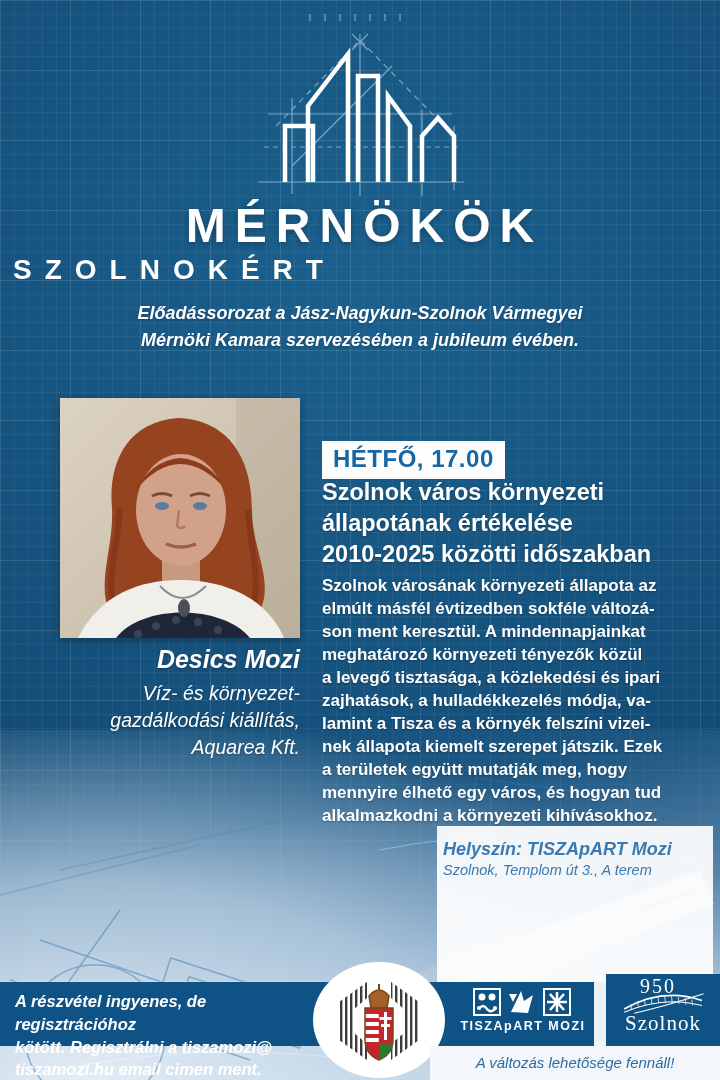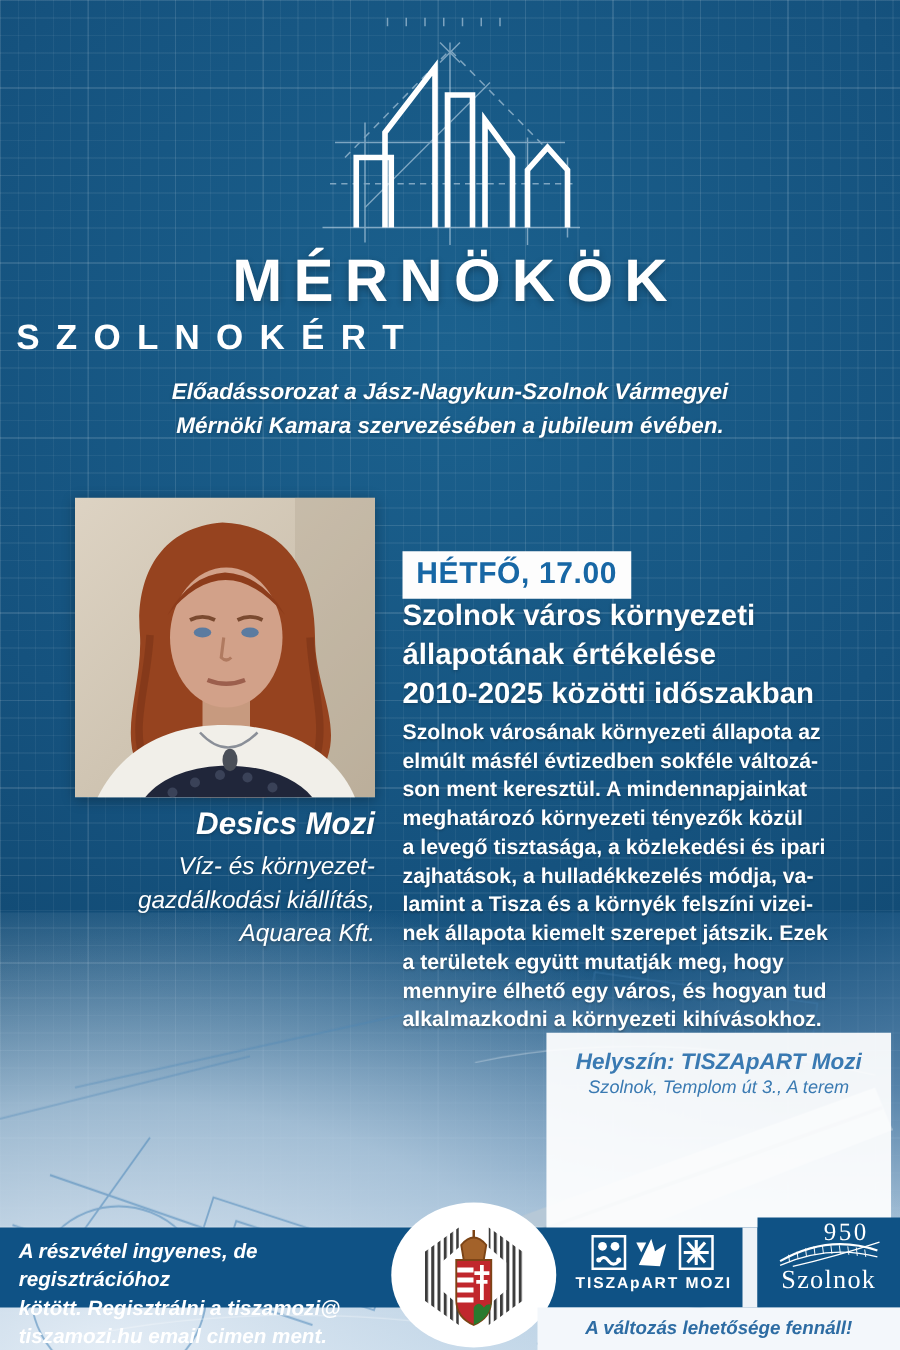--- a/index.html
+++ b/index.html
@@ -41,39 +41,39 @@
     line-height:1.31;white-space:pre-line;text-shadow:0 1px 3px rgba(0,0,0,.3);}
   .lecture-body{left:322px;top:574px;width:400px;font-size:17px;font-weight:600;
     line-height:1.355;white-space:pre-line;text-shadow:0 1px 2px rgba(0,0,0,.3);}
   
   .speaker{left:0px;top:645px;width:300px;text-align:right;}
   .speaker-name{font-size:25px;font-weight:800;font-style:italic;text-shadow:0 1px 3px rgba(0,0,0,.3);}
   .speaker-role{margin-top:6px;font-size:19.5px;font-style:italic;font-weight:400;
     line-height:1.38;white-space:pre-line;text-shadow:0 1px 3px rgba(0,0,0,.3);}
   
   .venue-box{left:437px;top:826px;width:276px;height:184px;background:rgba(255,255,255,0.93);
-    color:#3a7ab2;text-align:center;font-style:italic;box-sizing:border-box;padding:13px 6px 0 6px;}
+    color:#3a7ab2;text-align:left;font-style:italic;box-sizing:border-box;padding:13px 6px 0 6px;}
   .venue-title{font-size:18px;font-weight:700;}
   .venue-address{font-size:14.5px;margin-top:2px;}
   .venue-note{font-size:17.5px;font-weight:700;line-height:1.3;margin-top:11px;white-space:pre-line;}
   
   .band{left:0;top:982px;width:720px;height:64px;background:#0f5285;box-shadow:0 -1px 0 rgba(255,255,255,.15);}
   .registration{left:15px;top:990px;width:300px;font-size:16.5px;font-style:italic;font-weight:600;
     line-height:1.38;white-space:pre-line;}
   .chamber{left:310px;top:960px;width:138px;height:120px;}
   .tiszapart{left:452px;top:988px;width:142px;text-align:center;}
   .tiszapart-label{margin-top:3px;font-size:12.5px;font-weight:700;letter-spacing:1.5px;color:#fff;}
   .divider{left:594px;top:982px;width:12px;height:64px;background:#edf2f7;}
   .szolnok{left:606px;top:974px;width:114px;height:72px;background:#0f5285;text-align:center;
     font-family:"Liberation Serif",serif;color:#fff;}
-  .szolnok-950{font-size:20px;letter-spacing:2px;line-height:1;padding:2px 6px 0 34px;text-align:center;}
+  .szolnok-950{font-size:20px;letter-spacing:2px;line-height:1;padding:2px 6px 0 34px;text-align:left;}
   .szolnok-bridge{width:86px;height:22px;margin:-4px auto 0 auto;display:block;}
   .szolnok-name{font-size:21px;margin-top:-3px;letter-spacing:1px;}
   .slogan-strip{left:430px;top:1046px;width:290px;height:34px;background:#f3f7fb;}
-  .slogan{width:100%;text-align:center;line-height:34px;font-size:15px;font-weight:700;
+  .slogan{width:100%;text-align:center;line-height:34px;font-size:15px;font-weight:400;
     font-style:italic;color:#2d6ca3;}
 </style>
 </head>
 <body>
 
 <div class="poster">
 
   <div class="abs bg-lower"></div>
   <svg class="abs bg-drawings" viewBox="0 0 720 350">
     <g stroke="#4a86b8" stroke-width="1.5" fill="none" opacity="0.55">

